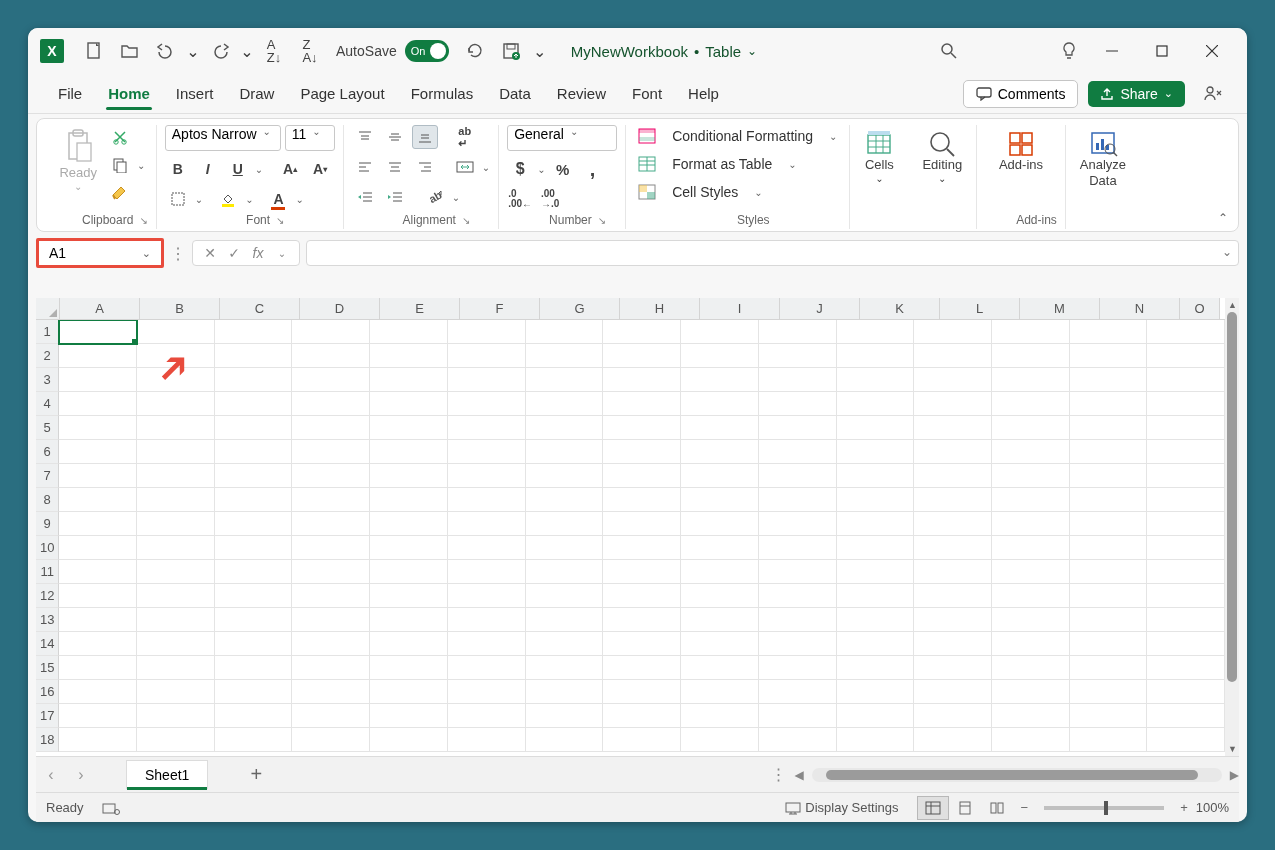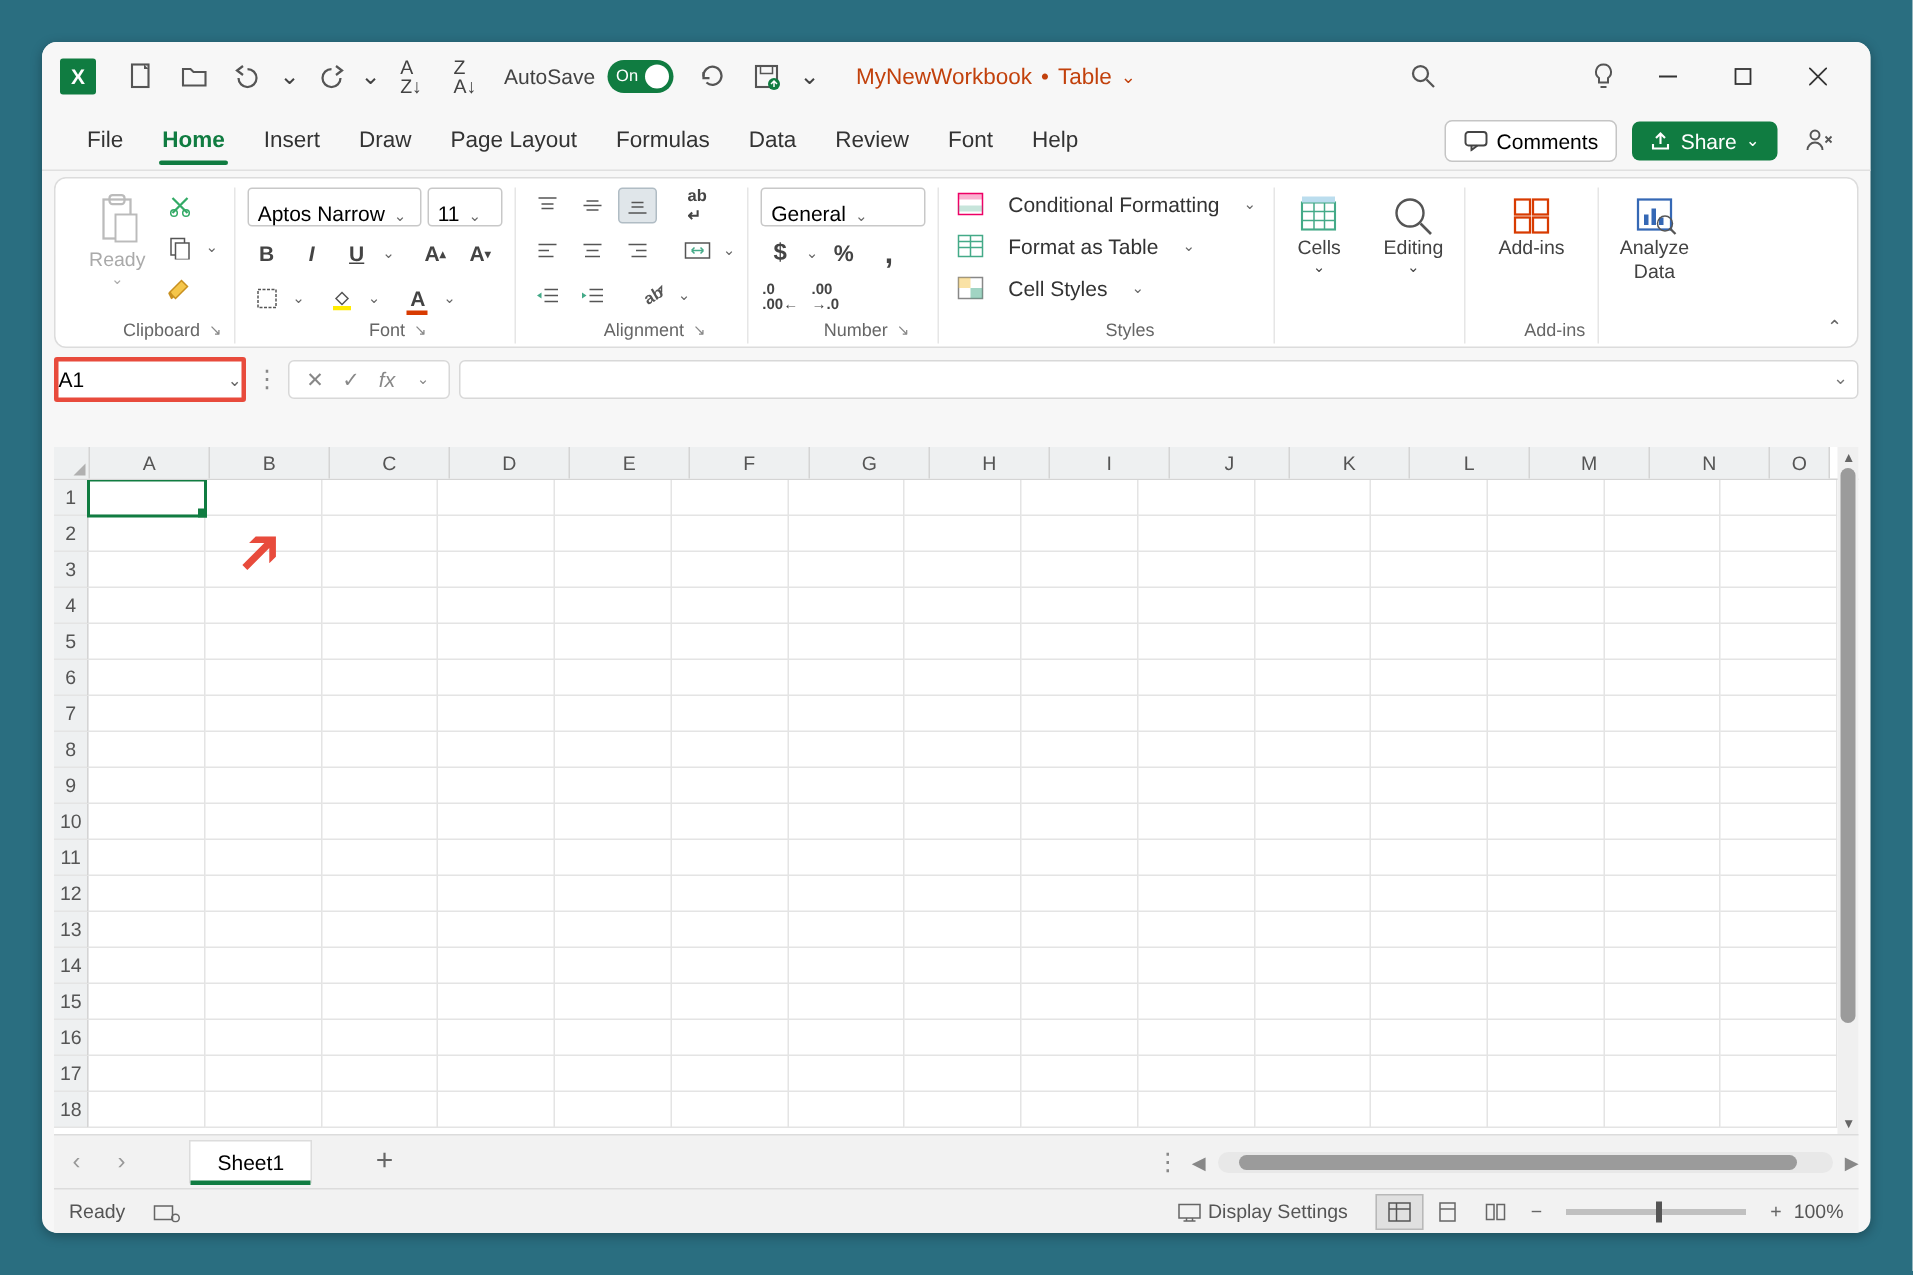--- a/index.html
+++ b/index.html
@@ -7,21 +7,21 @@
   .window { width: 1219px; height: 794px; background: #f7f7f7; border-radius: 10px; overflow: hidden; position: relative; box-shadow: 0 2px 8px rgba(0,0,0,0.3); }
   
   
   .titlebar { height: 46px; background: #f7f7f7; display: flex; align-items: center; padding: 0 12px; gap: 4px; }
   .app-icon { width: 24px; height: 24px; background: #107c41; border-radius: 2px; display: flex; align-items: center; justify-content: center; color: #fff; font-size: 14px; font-weight: bold; margin-right: 10px;}
   .tb-btn { width: 32px; height: 32px; display: flex; align-items: center; justify-content: center; border-radius: 4px; color: #424242; }
   .autosave-wrap { display: flex; align-items: center; gap: 8px; margin: 0 6px; font-size: 14px; color: #424242;}
   .toggle { width: 44px; height: 22px; background: #107c41; border-radius: 11px; position: relative; display:flex; align-items:center;}
   .toggle .lbl { color:#fff; font-size:11px; margin-left:6px;}
   .toggle .knob { width: 16px; height: 16px; background: #fff; border-radius: 50%; position: absolute; right: 3px; top: 3px; }
-  .title-center { flex:0 0 auto; display:flex; align-items:center; gap:6px; font-size:15px; color:#c2410c; margin-left:18px;}
+  .title-center { flex:0 0 auto; display:flex; align-items:center; gap:6px; font-size:15px; color:#14532d; margin-left:18px;}
   .title-spacer { flex:1; }
   .win-btn { width: 46px; height: 46px; display:flex; align-items:center; justify-content:center; color:#333;}
   
   
   .tabs { height: 40px; display:flex; align-items:center; padding: 0 18px; gap: 2px; border-bottom: 1px solid #e0e0e0; background:#f7f7f7;}
   .tab { padding: 6px 12px; font-size: 15px; color: #333; border-radius:4px;}
   .tab.active { color: #107c41; font-weight:600; position:relative;}
   .tab.active::after { content:""; position:absolute; left:10px; right:10px; bottom:-2px; height:3px; background:#107c41; border-radius:2px;}
   .tabs-spacer { flex:1;}
   .comments-btn { display:flex; align-items:center; gap:6px; border:1px solid #c5c5c5; background:#fff; padding:5px 12px; border-radius:5px; font-size:14px;}
@@ -32,29 +32,29 @@
   .group { display:flex; flex-direction:column; align-items:center; padding: 0 8px; border-right:1px solid #e6e6e6;}
   .group:last-of-type { border-right:none;}
   .group-body { display:flex; align-items:flex-start; gap:4px; min-height:86px;}
   .group-label { font-size:12px; color:#666; margin-top:2px; display:flex; align-items:center; gap:6px; padding-bottom:2px;margin-left:31px;}
   .dlg { font-size:10px; color:#888;}
   .vbtn { display:flex; flex-direction:column; align-items:center; justify-content:center; padding:4px 6px; font-size:13px; color:#424242; border-radius:4px; text-align:center; line-height:1.2;}
   .col { display:flex; flex-direction:column; gap:4px;}
   .row { display:flex; gap:4px; align-items:center;}
   .mini { width:26px; height:24px; display:flex; align-items:center; justify-content:center; border-radius:3px; color:#444; font-size:14px;font-weight:bold;}
   .mini.sel { background:#e0e6ea; border:1px solid #b0bcc4;}
-  .combo { border:1px solid #c8c8c8; background:#fff; height:26px; display:flex; align-items:flex-end; padding:0 6px; font-size:14px; border-radius:3px; gap:6px;}
+  .combo { border:1px solid #c8c8c8; background:#fff; height:26px; display:flex; align-items:flex-start; padding:0 6px; font-size:14px; border-radius:3px; gap:6px;}
   .combo .chev { font-size:10px; color:#666;}
   .stylebtn { display:flex; align-items:center; gap:16px; font-size:14px; color:#333; padding:3px 4px;text-align:center;}
   .ribbon-collapse { position:absolute; right:10px; bottom:6px; font-size:12px; color:#666;}
   
   
   .fbar { display:flex; align-items:center; margin:6px 8px 0 8px; gap:6px; height:30px;}
   .namebox-wrap { position:relative;}
-  .namebox { width:128px; height:30px; border:3px solid #e84b3c; background:#fff; display:flex; align-items:center; padding:0 0; font-size:14px; justify-content:space-between; border-radius:2px;}
+  .namebox { width:128px; height:30px; border:3px solid #e84b3c; background:#fff; display:flex; align-items:center; padding:0 10px; font-size:14px; justify-content:space-between; border-radius:2px;}
   .fx-btns { display:flex; align-items:center; gap:2px; border:1px solid #d8d8d8; background:#fff; height:26px; padding:0 6px; border-radius:4px;}
   .fx-btns span { width:22px; text-align:center; color:#888; font-size:14px;}
   .fx-input { flex:1; border:1px solid #d8d8d8; background:#fff; height:26px; border-radius:4px; position:relative;}
   .fx-expand { position:absolute; right:6px; top:4px; color:#777; font-size:12px;}
   
   
   .grid-area { position:absolute; left:8px; right:8px; top:270px; bottom:66px; background:#fff; }
   .colhdrs { display:flex; height:22px; border-bottom:1px solid #d4d4d4;}
   .selall { width:24px; background:#eef0f1; border-right:1px solid #d4d4d4; position:relative;}
   .selall::after { content:""; position:absolute; right:2px; bottom:2px; width:0; height:0; border-left:8px solid transparent; border-bottom:8px solid #b0b0b0;}

